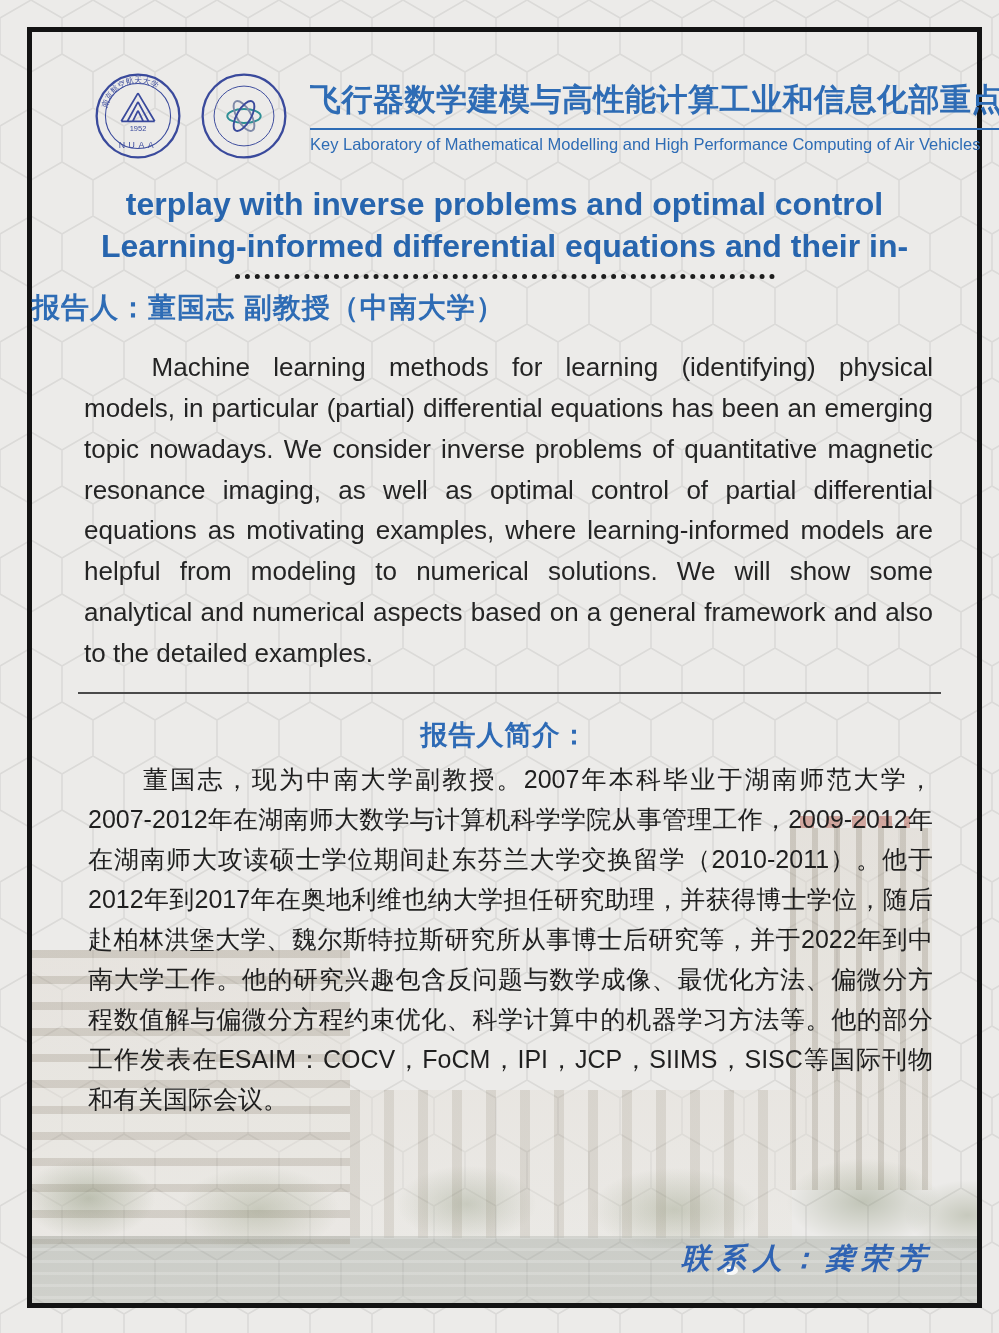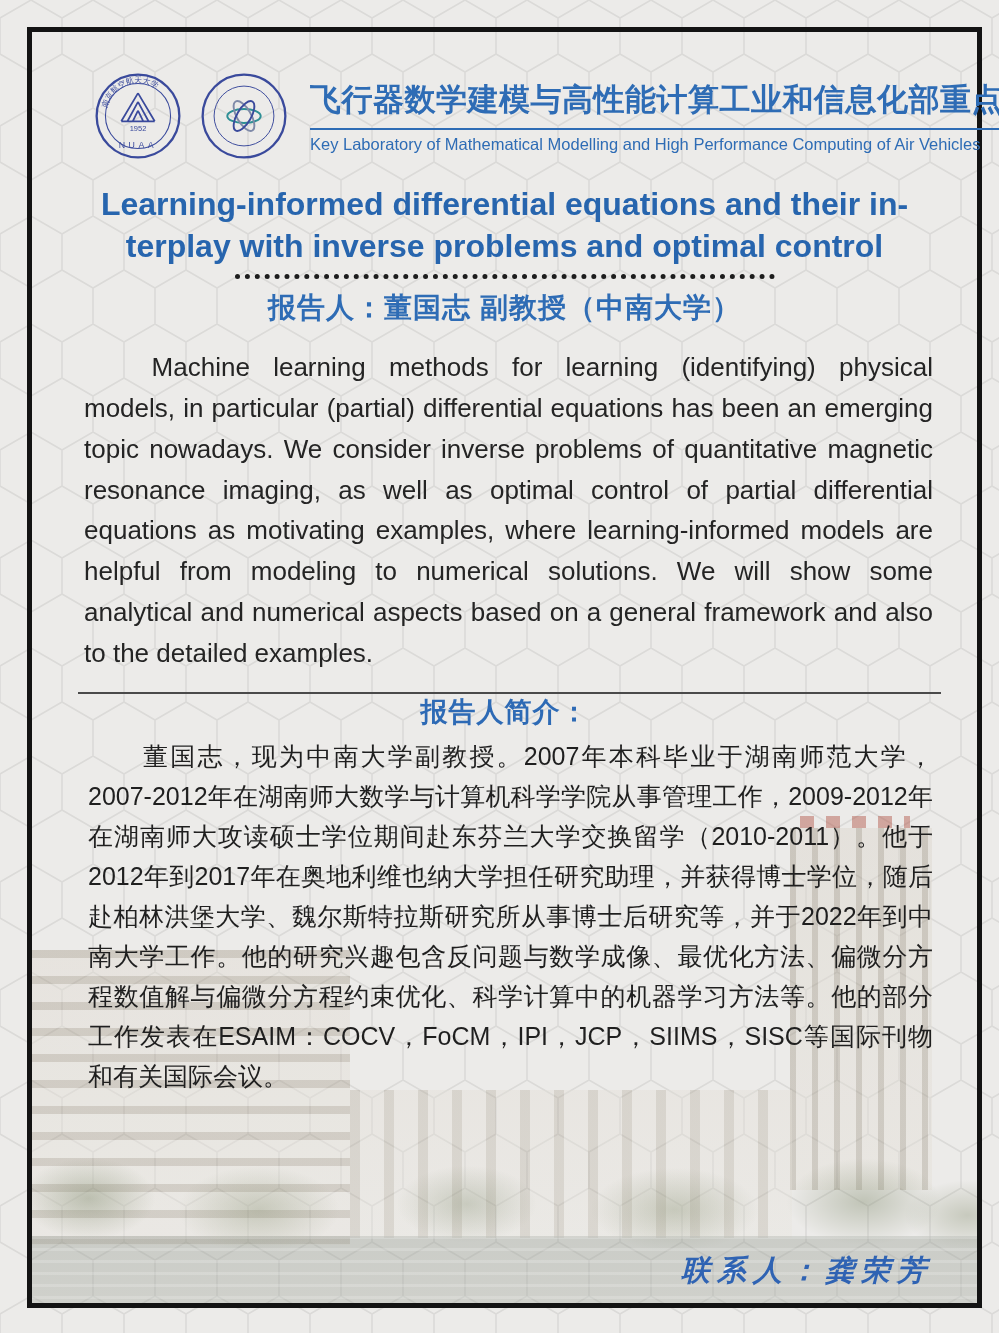--- a/index.html
+++ b/index.html
@@ -33,37 +33,37 @@
   .banner-en{
     font-size:30px;font-weight:700;color:#141414;letter-spacing:5px;margin-top:4px;
   }
   
   .lec-title{
     text-align:center;margin-top:24px;color:#2765ae;
     font-size:32px;font-weight:700;line-height:1.3;
   }
   .dotted{width:540px;margin:7px auto 10px;border-bottom:5px dotted #1d1d1d;}
   .speaker{
-    text-align:center;font-size:28px;font-weight:700;color:#2e6cb5;letter-spacing:1px;
+    font-size:28px;font-weight:700;color:#2e6cb5;letter-spacing:1px;
   }
   .abstract{
     margin:20px 44px 4px 52px;font-size:26px;line-height:1.57;color:#242424;
     text-align:justify;text-indent:2.6em;
   }
   .sep1{border:none;border-top:2px solid #4a4a4a;margin:18px 36px 0 46px;}
   .bio-head{
-    text-align:center;margin-top:0;font-size:27px;font-weight:700;
+    text-align:center;margin-top:23px;font-size:27px;font-weight:700;
     color:#2d6ab5;letter-spacing:1px;
   }
   .bio-text{
     margin:6px 44px 0 56px;font-size:25px;line-height:1.6;color:#1f1f1f;
     text-align:justify;text-indent:2.2em;
   }
   .contact{
-    position:absolute;right:44px;bottom:12px;color:#2f63b3;
+    position:absolute;right:44px;bottom:24px;color:#2f63b3;
     font-size:29px;font-style:italic;font-weight:700;letter-spacing:7px;
     font-family:"DejaVu Serif",serif;
   }
   
   .photo{position:absolute;left:0;right:0;bottom:0;height:625px;z-index:2;pointer-events:none;}
   .ph{position:absolute;}
   .ph-bldg-left{
     left:0;top:272px;width:318px;height:295px;
     background:
       repeating-linear-gradient(180deg,rgba(120,108,92,0.16) 0 8px,rgba(255,255,255,0.22) 8px 26px),
@@ -156,22 +156,22 @@
         <ellipse cx="50" cy="50" rx="19" ry="8" fill="none" stroke="#3a4a9c" stroke-width="2.2" transform="rotate(120 50 50)"></ellipse>
       </svg>
       <div class="headtext">
         <div class="lab-zh">飞行器数学建模与高性能计算工业和信息化部重点实验室</div>
         <div class="lab-en">Key Laboratory of Mathematical Modelling and High Performance Computing of Air Vehicles</div>
       </div>
     </div>
 
 
     <div class="lec-title">
+      <div>terplay with inverse problems and optimal control</div>
       <div>Learning-informed differential equations and their in-</div>
-      <div>terplay with inverse problems and optimal control</div>
     </div>
     <div class="dotted"></div>
     <div class="speaker">报告人：董国志 副教授（中南大学）</div>
 
     <div class="abstract">Machine learning methods for learning (identifying) physical models, in particular (partial) differential equations has been an emerging topic nowadays. We consider inverse problems of quantitative magnetic resonance imaging, as well as optimal control of partial differential equations as motivating examples, where learning-informed models are helpful from modeling to numerical solutions. We will show some analytical and numerical aspects based on a general framework and also to the detailed examples.</div>
 
     <hr class="sep1">
 
     <div class="bio-head">报告人简介：</div>
     <div class="bio-text">董国志，现为中南大学副教授。2007年本科毕业于湖南师范大学，2007-2012年在湖南师大数学与计算机科学学院从事管理工作，2009-2012年在湖南师大攻读硕士学位期间赴东芬兰大学交换留学（2010-2011）。他于2012年到2017年在奥地利维也纳大学担任研究助理，并获得博士学位，随后赴柏林洪堡大学、魏尔斯特拉斯研究所从事博士后研究等，并于2022年到中南大学工作。他的研究兴趣包含反问题与数学成像、最优化方法、偏微分方程数值解与偏微分方程约束优化、科学计算中的机器学习方法等。他的部分工作发表在ESAIM：COCV，FoCM，IPI，JCP，SIIMS，SISC等国际刊物和有关国际会议。</div>

